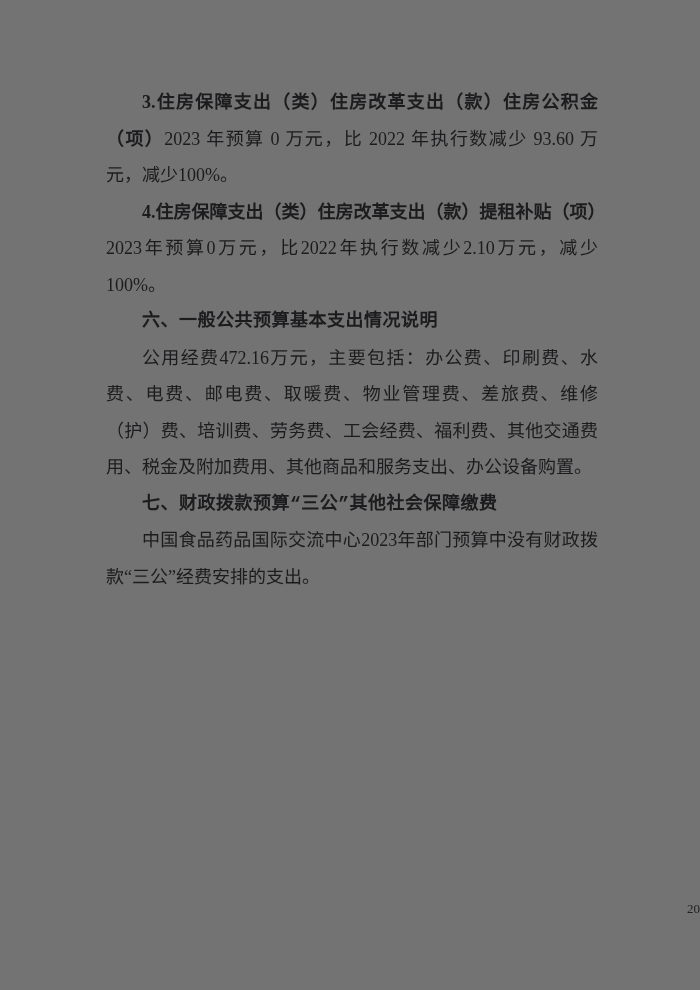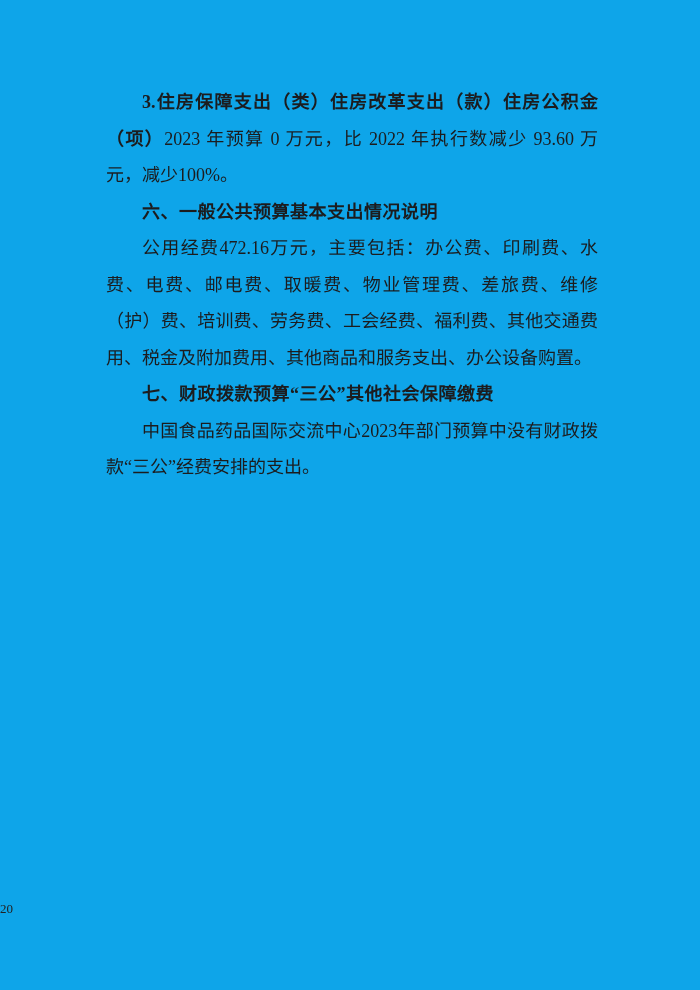--- a/index.html
+++ b/index.html
@@ -4,21 +4,21 @@
 <style>
   html, body {
     margin: 0;
     padding: 0;
     background: #ffffff;
   }
   .page {
     position: relative;
     width: 700px;
     height: 990px;
-    background: #0ea5e9;
+    background: #737373;
     overflow: hidden;
     font-family: "Liberation Serif", "DejaVu Serif", serif;
     color: #1c1c1e;
   }
   .content {
     position: absolute;
     left: 106px;
     top: 84px;
     width: 492px;
     font-size: 18px;
@@ -28,42 +28,43 @@
   .content p {
     margin: 0;
     padding: 0;
     text-indent: 2em;
   }
   .item-head {
     font-weight: bold;
   }
   .section-heading {
     font-weight: bold;
-    font-family: Liberation Serif, serif;
+    font-family: Liberation Mono, monospace;
     letter-spacing: 0.5px;
   }
   .page-number {
     position: absolute;
     left: 0;
     right: 0;
     top: 900px;
-    text-align: left;
+    text-align: right;
     font-size: 13px;
     line-height: 18px;
     color: #222222;
   }
 </style>
 </head>
 <body>
 
 <div class="page">
   <div class="content">
 
     <p><span class="item-head">3.住房保障支出（类）住房改革支出（款）住房公积金（项）</span><span>2023 年预算 0 万元，比 2022 年执行数减少 93.60 万元，减少100%。</span></p>
 
+    <p><span class="item-head">4.住房保障支出（类）住房改革支出（款）提租补贴（项）</span><span>2023年预算0万元，比2022年执行数减少2.10万元，减少100%。</span></p>
 
 
     <p class="section-heading">六、一般公共预算基本支出情况说明</p>
 
 
 
     <p>公用经费472.16万元，主要包括：办公费、印刷费、水费、电费、邮电费、取暖费、物业管理费、差旅费、维修（护）费、培训费、劳务费、工会经费、福利费、其他交通费用、税金及附加费用、其他商品和服务支出、办公设备购置。</p>
 
     <p class="section-heading">七、财政拨款预算“三公”其他社会保障缴费</p>
 

